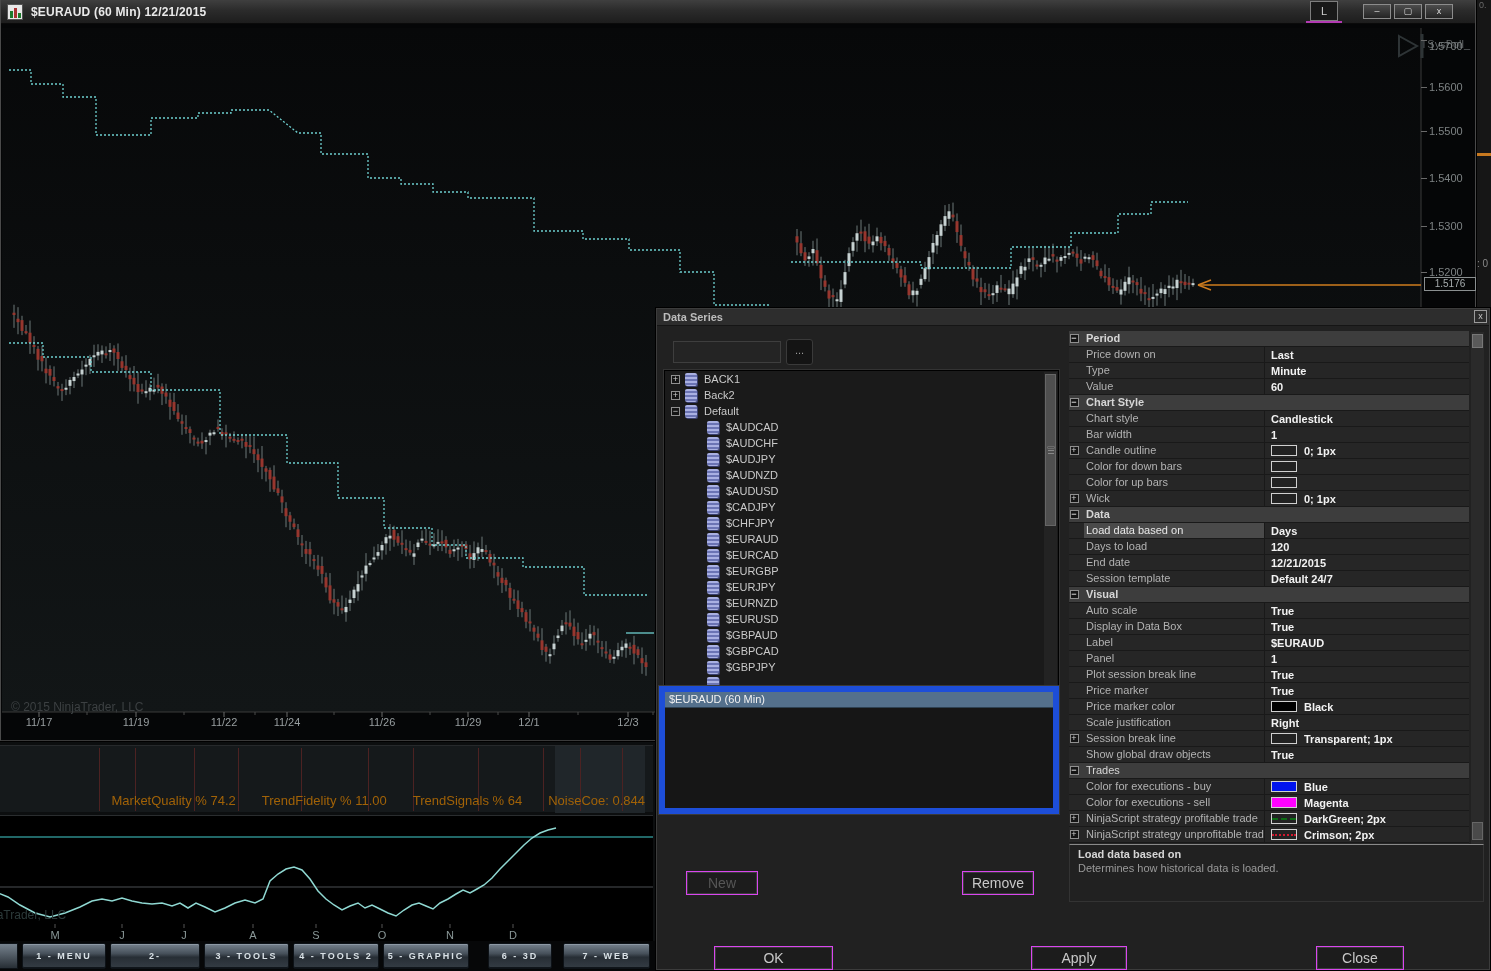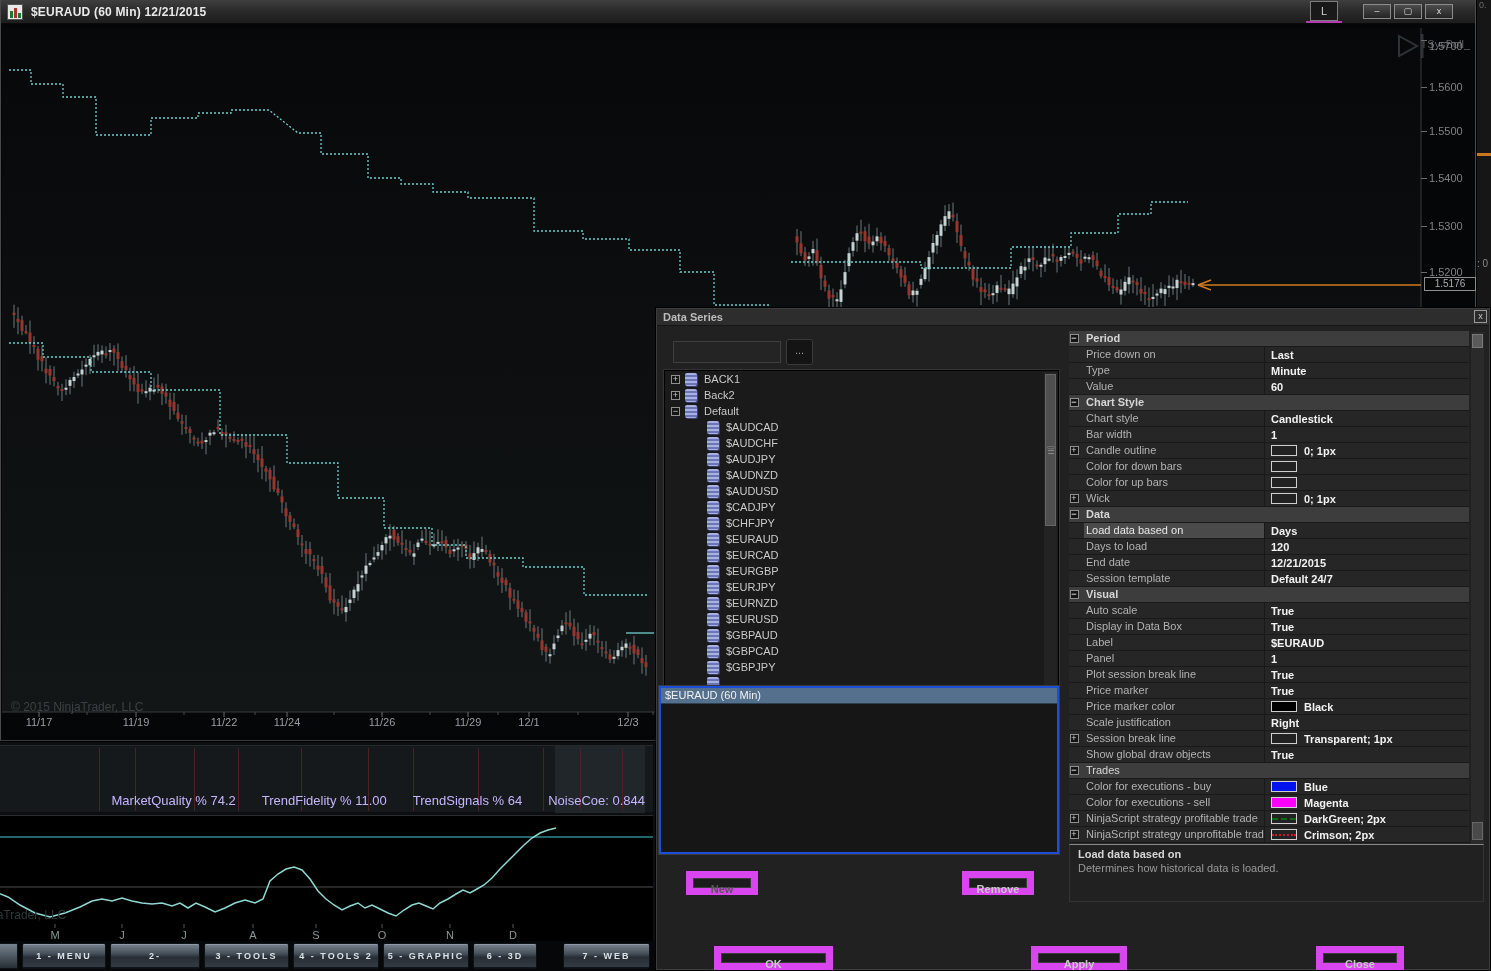--- a/index.html
+++ b/index.html
@@ -39,21 +39,21 @@
   #strip-orange{position:absolute;left:0;top:153px;width:14px;height:3px;background:#c8791f;}
   #frag-top{position:absolute;left:2px;top:0;color:#6a6a6a;font-size:9px;}
   #frag-mid{position:absolute;left:0px;top:258px;color:#8a8a8a;font-size:10px;}
 
   
   #bottom-window{position:absolute;left:0;top:742px;width:1477px;height:199px;background:#0c0e0f;}
   #mq-panel{position:absolute;left:0;top:3px;width:653px;height:67px;background:#15191b;border-top:1px solid #26292b;}
   .mq-line{position:absolute;top:2px;width:1px;height:63px;background:#4c2222;}
   #mq-hl{position:absolute;left:555px;top:0;width:90px;height:67px;background:#20262a;}
   #mq-text{position:absolute;left:0;bottom:4px;width:645px;display:flex;justify-content:flex-end;gap:26px;
-    color:#c4b5fd;font-size:13px;}
+    color:#a16207;font-size:13px;}
   #mini-chart{position:absolute;left:0;top:73px;width:653px;height:126px;background:#000;border-top:1px solid #2a2d2f;}
   #mini-svg{position:absolute;left:0;top:0;}
   .mini-label{position:absolute;top:113px;color:#8a9898;font-size:11px;transform:translateX(-50%);}
   #mini-watermark{position:absolute;left:-24px;top:92px;color:#2c3a3a;font-size:12px;}
 
   
   #taskbar{position:absolute;left:0;top:941px;width:1491px;height:30px;background:#060708;}
   .tb-btn{position:absolute;top:2px;height:26px;border:1px solid #0d1217;border-radius:2px;
     background:linear-gradient(180deg,#76828e 0%,#46505a 40%,#272e35 55%,#343c44 100%);
     color:#d9e1e6;font-size:9px;font-weight:bold;letter-spacing:2px;text-align:center;line-height:24px;
@@ -79,26 +79,26 @@
     font-size:9px;line-height:7px;text-align:center;margin-right:5px;flex:0 0 auto;}
   .db-icon{width:12px;height:13px;margin-right:7px;border-radius:2px;flex:0 0 auto;
     background:repeating-linear-gradient(180deg,#a9b0e2 0 2px,#6b74b4 2px 4px);
     box-shadow:1px 1px 0 #3a4070;}
   .tree-root{padding-left:6px;}
   .tree-child{padding-left:42px;}
   #tree-scroll{position:absolute;right:1px;top:1px;width:13px;height:313px;background:#232323;}
   #tree-thumb{position:absolute;left:1px;top:2px;width:11px;height:152px;background:#4f4f4f;border:1px solid #666;}
   #tree-thumb:after{content:"";position:absolute;left:2px;top:72px;width:6px;height:1px;
     box-shadow:0 0 0 .5px #888,0 3px 0 0 #888,0 6px 0 0 #888;}
-  #series-list{position:absolute;left:3px;top:378px;width:400px;height:168px;background:#161616;
-    border:2px solid #1d4ed8;box-shadow:0 0 0 1px #3a3a3a;}
+  #series-list{position:absolute;left:3px;top:378px;width:400px;height:128px;background:#161616;
+    border:6px solid #1d4ed8;box-shadow:0 0 0 1px #3a3a3a;}
   #series-selected{height:16px;background:#54708c;border-bottom:1px solid #2e4152;color:#f2f2f2;
     font-size:11px;line-height:15px;padding-left:4px;}
-  .dlg-btn{position:absolute;height:24px;background:#1c1c1c;border:7px solid #d946ef;
-    box-shadow:0 0 0 1px #3c3c3c inset;color:#c8c8c8;font-size:11px;text-align:center;line-height:22px;font-weight:bold;}
+  .dlg-btn{position:absolute;height:24px;background:#1c1c1c;border:1px solid #d946ef;
+    box-shadow:0 0 0 1px #3c3c3c inset;color:#c8c8c8;font-size:14px;text-align:center;line-height:22px;}
   #btn-new{left:30px;top:563px;width:72px;color:#565656;}
   #btn-remove{left:306px;top:563px;width:72px;}
   #btn-ok{left:58px;top:638px;width:119px;}
   #btn-apply{left:375px;top:638px;width:96px;}
   #btn-close{left:660px;top:638px;width:88px;}
 
   
   #prop-grid{position:absolute;left:413px;top:23px;width:400px;height:513px;overflow:hidden;background:#262626;}
   .pg-row{position:relative;height:16px;border-bottom:1px solid #191919;display:flex;align-items:center;}
   .pg-section{background:#3d3d3d;color:#d6d6d6;font-weight:bold;font-size:11px;}
@@ -788,21 +788,21 @@
     </div>
   </div>
 
   <div id="taskbar">
     <div id="tb-stub"></div>
   <div class="tb-btn" style="left: 22px; width: 84px;">1 - MENU</div>
       <div class="tb-btn" style="left: 110px; width: 90px;">2-MAINTENANCE</div>
       <div class="tb-btn" style="left: 204px; width: 85px;">3 - TOOLS</div>
       <div class="tb-btn" style="left: 293px; width: 86px;">4 - TOOLS 2</div>
       <div class="tb-btn" style="left: 383px; width: 86px;">5 - GRAPHIC</div>
-      <div class="tb-btn" style="left: 473px; width: 64px;">6 - 3D</div>
+      <div class="tb-btn" style="left: 488px; width: 64px;">6 - 3D</div>
       <div class="tb-btn" style="left: 563px; width: 87px;">7 - WEB</div>
     </div>
 
   <div id="dialog">
     <div id="dlg-titlebar">Data Series</div>
     <div id="dlg-close">x</div>
     <input id="search-input" placeholder="" style="">
     <div id="browse-btn">...</div>
     <div id="tree-box">
       <div id="tree-rows">

